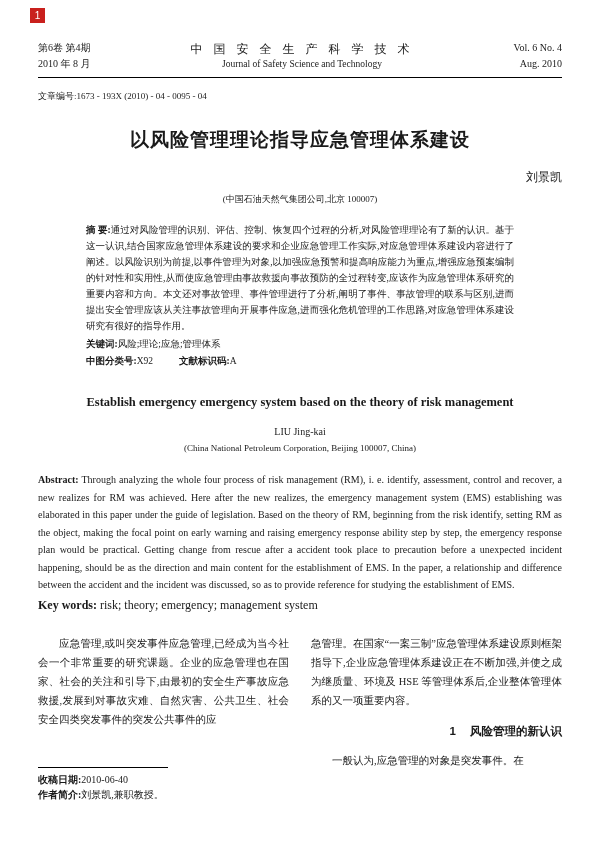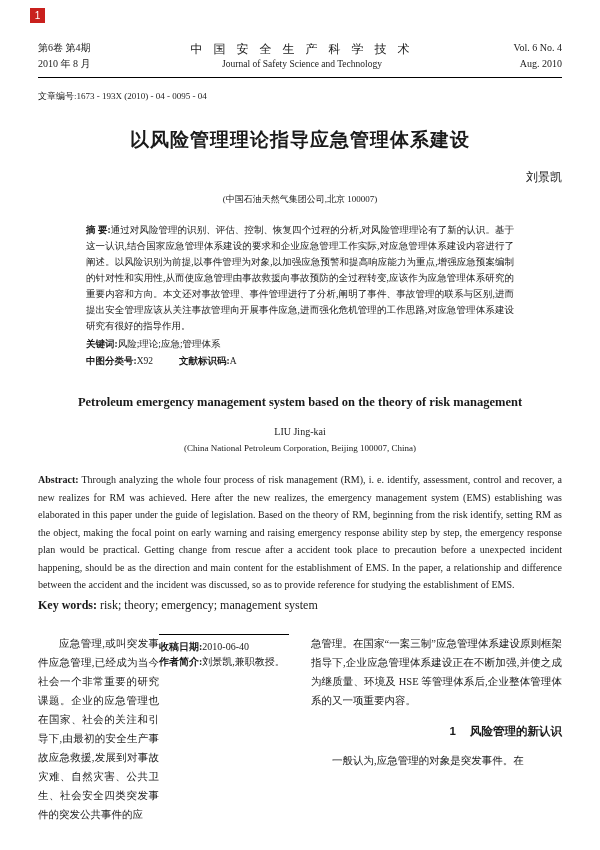--- a/index.html
+++ b/index.html
@@ -93,21 +93,21 @@
   .abstract-en .lbl { font-weight: 700; }
   .kw-en { margin-top: 3px; font-size: 12px; line-height: 17px; }
 
   
   .body-cols {
     display: flex;
     gap: 22px;
     margin-top: 20px;
   }
   .col { flex: 1 1 0; font-size: 10.5px; line-height: 19px; text-align: justify; }
-  .col-left { display: flex; flex-direction: row; min-height: 168px; }
+  .col-left { display: flex; flex-direction: column; justify-content: space-between; min-height: 168px; gap: 28px; }
   .indent { text-indent: 2em; }
 
   .section-h {
     font-weight: 700;
     font-size: 11.5px;
     margin: 12px 0 10px 0;
     text-align: right;
     font-family: "Liberation Sans", "DejaVu Sans", sans-serif;
   }
   .section-h .num { margin-right: 14px; }
@@ -145,21 +145,21 @@
   <h1 class="title-cn">以风险管理理论指导应急管理体系建设</h1>
   <div class="author-cn">刘景凯</div>
   <div class="affil-cn">(中国石油天然气集团公司,北京  100007)</div>
 
   <p class="abstract-cn"><span class="lbl">摘  要:</span><span>通过对风险管理的识别、评估、控制、恢复四个过程的分析,对风险管理理论有了新的认识。基于这一认识,结合国家应急管理体系建设的要求和企业应急管理工作实际,对应急管理体系建设内容进行了阐述。以风险识别为前提,以事件管理为对象,以加强应急预警和提高响应能力为重点,增强应急预案编制的针对性和实用性,从而使应急管理由事故救援向事故预防的全过程转变,应该作为应急管理体系研究的重要内容和方向。本文还对事故管理、事件管理进行了分析,阐明了事件、事故管理的联系与区别,进而提出安全管理应该从关注事故管理向开展事件应急,进而强化危机管理的工作思路,对应急管理体系建设研究有很好的指导作用。</span></p>
 
   <p class="kw-line"><span class="lbl-b">关键词:</span><span>风险;理论;应急;管理体系</span></p>
 
   <p class="clc-line"><span class="lbl-b">中图分类号:</span><span>X92</span><span class="pair2 lbl-b">文献标识码:</span><span>A</span></p>
 
-  <h2 class="title-en">Petroleum emergency management system based on the theory of risk management</h2>
+  <h2 class="title-en">Establish emergency emergency system based on the theory of risk management</h2>
   <div class="author-en">LIU Jing-kai</div>
   <div class="affil-en">(China National Petroleum Corporation, Beijing 100007, China)</div>
 
   <p class="abstract-en"><span class="lbl">Abstract:</span> <span>Through analyzing the whole four process of risk management (RM), i. e. identify, assessment, control and recover, a new realizes for RM was achieved. Here after the new realizes, the emergency management system (EMS) establishing was elaborated in this paper under the guide of legislation. Based on the theory of RM, beginning from the risk identify, setting RM as the object, making the focal point on early warning and raising emergency response ability step by step, the emergency response plan would be practical. Getting change from rescue after a accident took place to precaution before a unexpected incident happening, should be as the direction and main content for the establishment of EMS. In the paper, a relationship and difference between the accident and the incident was discussed, so as to provide reference for studying the establishment of EMS.</span></p>
 
   <p class="kw-en"><span class="lbl-b">Key words:</span> <span>risk; theory; emergency; management system</span></p>
 
   <div class="body-cols">
 
     <div class="col col-left">

